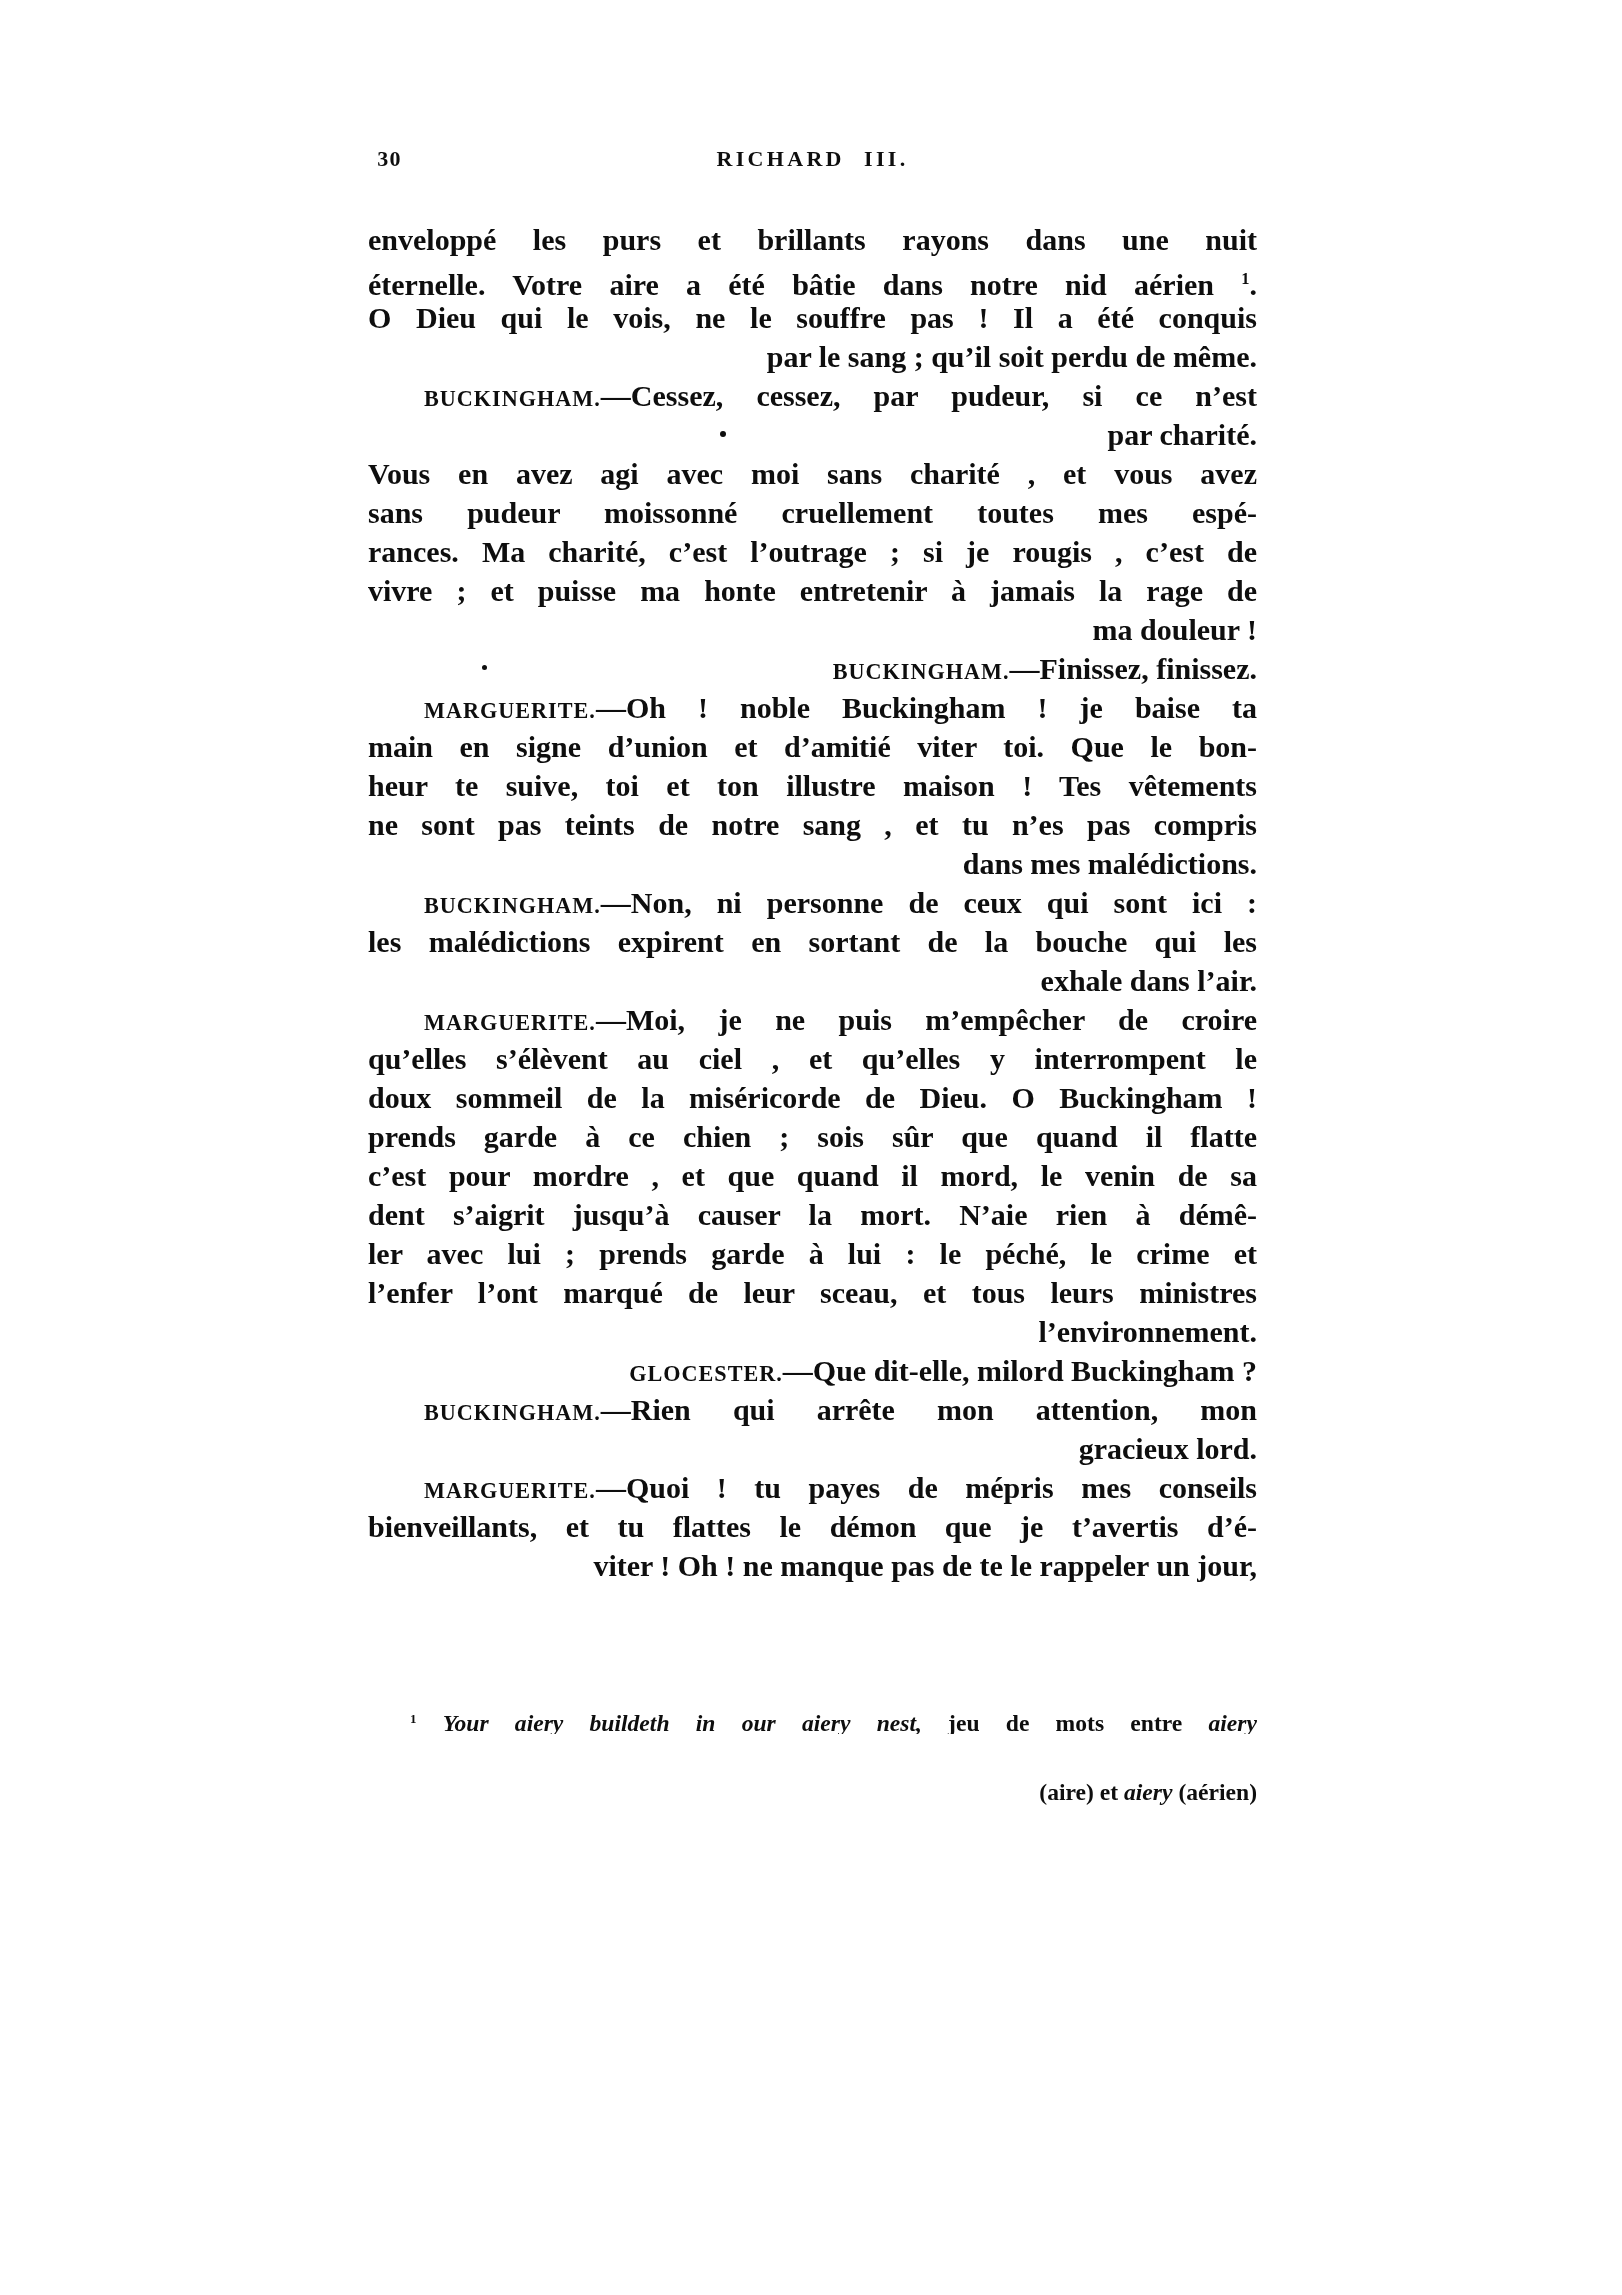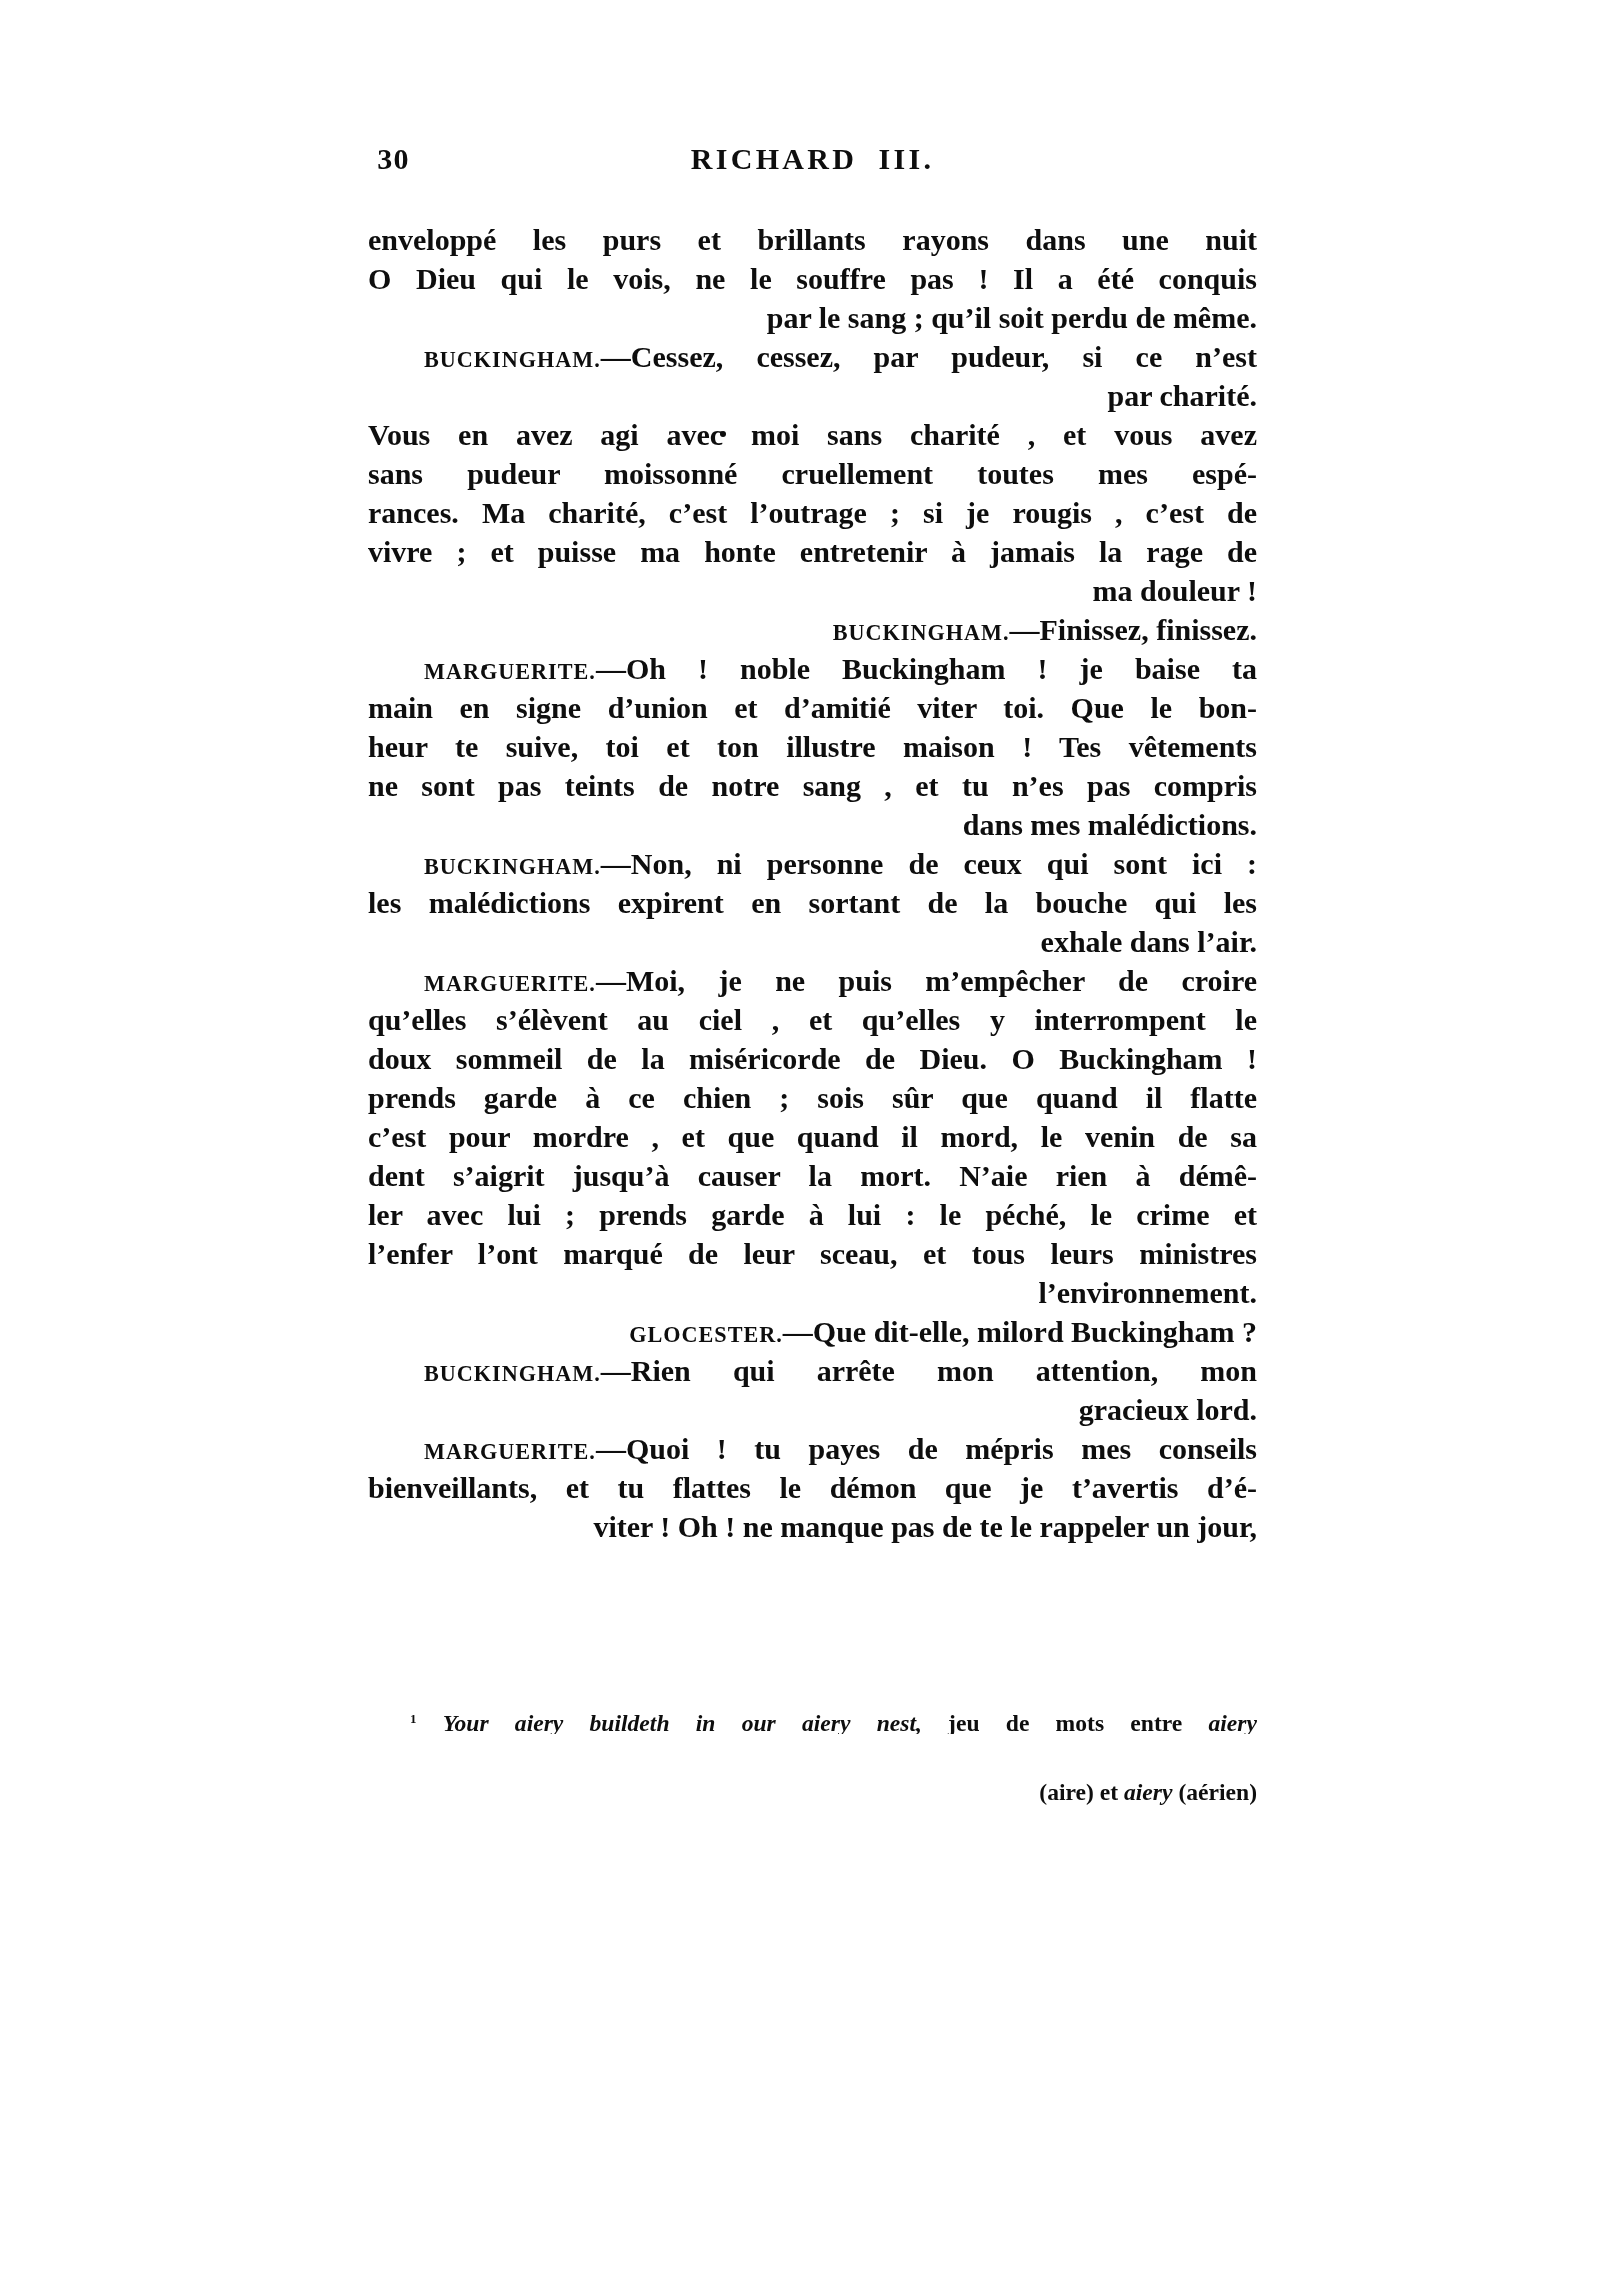--- a/index.html
+++ b/index.html
@@ -12,21 +12,21 @@
     font-family: "Liberation Serif", serif;
     font-weight: 700;
     overflow: hidden;
   }
   .header {
     position: absolute;
     top: 140px;
     left: 368px;
     width: 889px;
     height: 42px;
-    font-size: 30px;
+    font-size: 22px;
     line-height: 37px;
   }
   .page-number {
     position: absolute;
     left: 9.2px;
     top: 0;
     letter-spacing: 1.3px;
   }
   .running-title {
     display: block;
@@ -87,20 +87,21 @@
 
 <div class="page">
 
   <div class="header">
     <span class="page-number">30</span>
     <span class="running-title">RICHARD III.</span>
   </div>
 
   <div class="body-text" id="body-text">
       <div class="line j"><span>enveloppé les purs et brillants rayons dans une nuit</span></div>
+      <div class="line j"><span>éternelle. Votre aire a été bâtie dans notre nid aérien </span><span class="sup">1</span><span>.</span></div>
       <div class="line j"><span>O Dieu qui le vois, ne le souffre pas ! Il a été conquis</span></div>
       <div class="line"><span>par le sang ; qu’il soit perdu de même.</span></div>
       <div class="line j ind"><span class="sc">BUCKINGHAM.</span><span>—Cessez, cessez, par pudeur, si ce n’est</span></div>
       <div class="line"><span>par charité.</span></div>
       <div class="line j"><span>Vous en avez agi avec moi sans charité , et vous avez</span></div>
       <div class="line j"><span>sans pudeur moissonné cruellement toutes mes espé-</span></div>
       <div class="line j"><span>rances. Ma charité, c’est l’outrage ; si je rougis , c’est de</span></div>
       <div class="line j"><span>vivre ; et puisse ma honte entretenir à jamais la rage de</span></div>
       <div class="line"><span>ma douleur !</span></div>
       <div class="line ind"><span class="sc">BUCKINGHAM.</span><span>—Finissez, finissez.</span></div>

